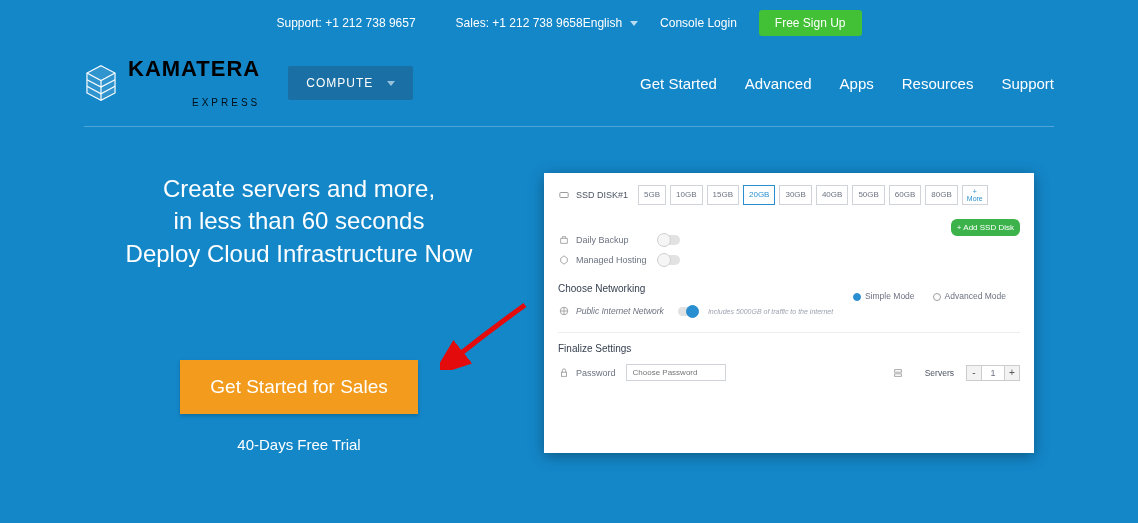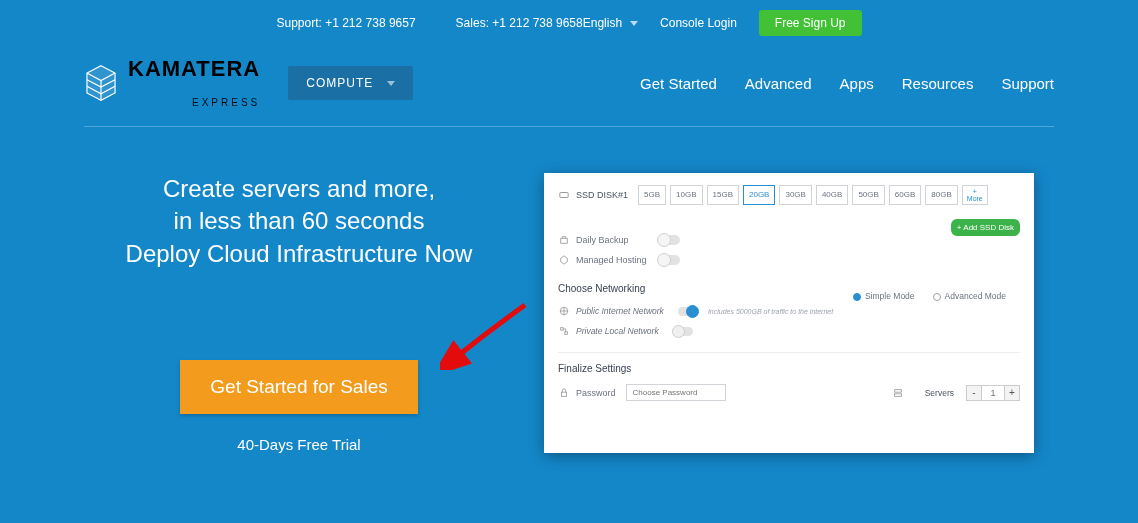--- a/index.html
+++ b/index.html
@@ -180,31 +180,20 @@
         <span class="p-icon">
             <svg viewBox="0 0 12 12">
               <circle cx="6" cy="6" r="4.5" fill="none" stroke="#999"></circle>
               <path d="M1.5 6h9M6 1.5v9" stroke="#999"></path>
             </svg>
           </span>
         <span>Public Internet Network</span>
         <div class="net-toggle on"></div>
         <span class="net-note">Includes 5000GB of traffic to the internet</span>
       </div>
-      <div class="net-row" style="margin-top:10px;">
-        <span class="p-icon">
-            <svg viewBox="0 0 12 12">
-              <rect x="2" y="2" width="3" height="3" fill="none" stroke="#999"></rect>
-              <rect x="7" y="7" width="3" height="3" fill="none" stroke="#999"></rect>
-              <path d="M5 3.5h3v4" fill="none" stroke="#999"></path>
-            </svg>
-          </span>
-        <span>Private Local Network</span>
-        <div class="net-toggle"></div>
-      </div>
 
       <div class="finalize">Finalize Settings</div>
       <div class="final-row">
         <div style="display:flex;align-items:center;">
           <span class="p-icon">
               <svg viewBox="0 0 12 12">
                 <rect x="3" y="5" width="6" height="5" fill="none" stroke="#999"></rect>
                 <path d="M4 5V3a2 2 0 014 0v2" fill="none" stroke="#999"></path>
               </svg>
             </span>

